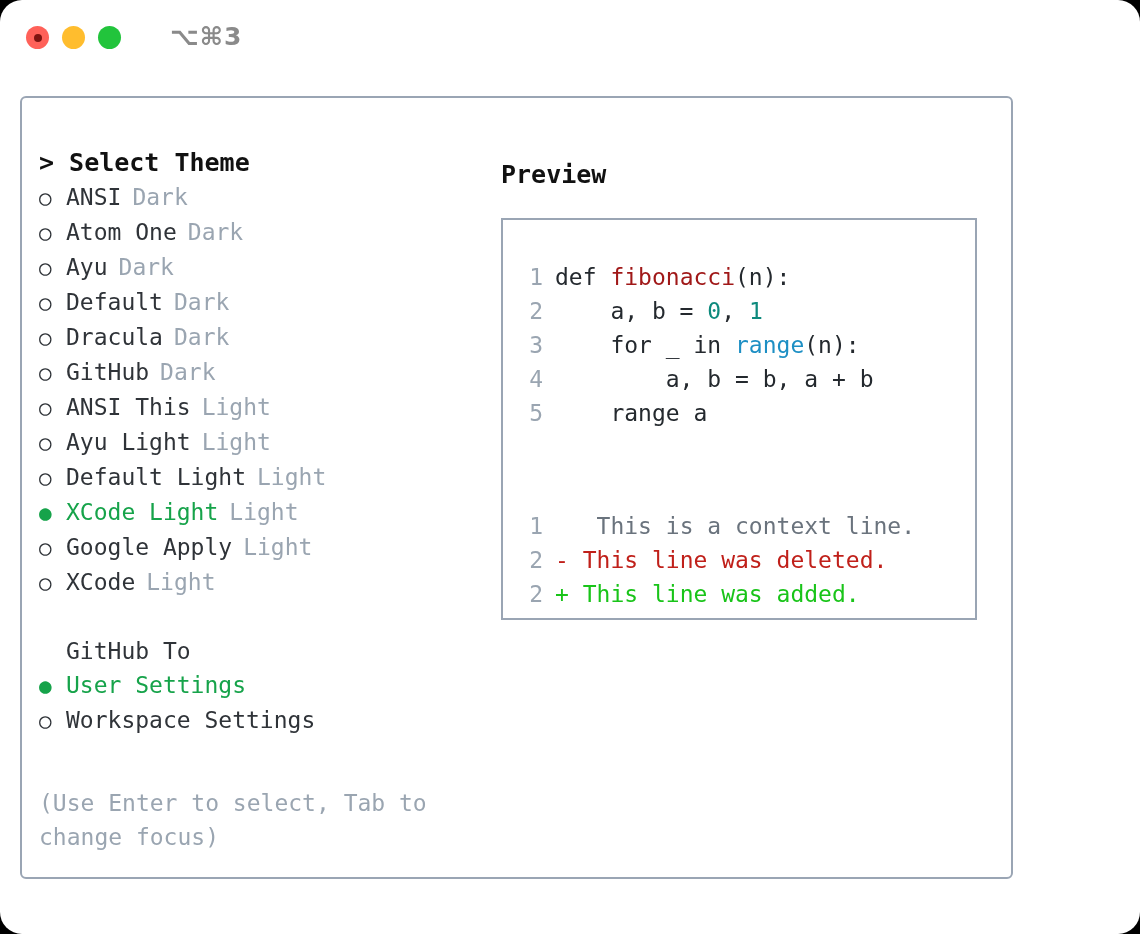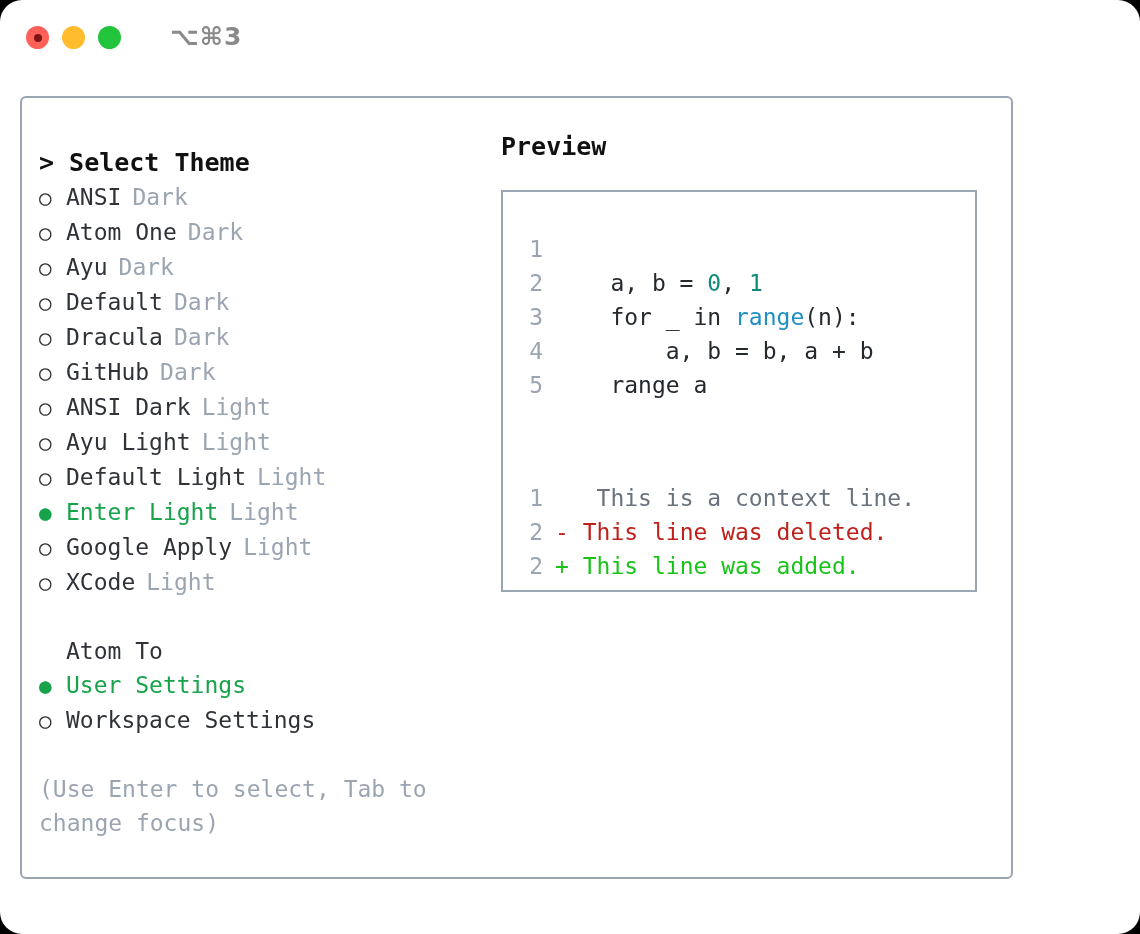--- a/index.html
+++ b/index.html
@@ -135,33 +135,33 @@
     font-size: 23px;
     line-height: 34px;
     color: #2f3338;
     padding-left: 27px;
     white-space: pre;
   }
 
   .spacer-sm { height: 34px; }
 
   .hint {
-    margin-top: 34px;
+    margin-top: 48px;
     font-size: 23px;
     line-height: 34px;
     color: #9aa5b1;
     width: 400px;
     white-space: pre-wrap;
   }
 
   
   .right-col {
     position: absolute;
     left: 479px;
-    top: 32px;
+    top: 60px;
     width: 490px;
   }
 
   .preview-title {
     font-size: 25px;
     font-weight: bold;
     color: #111111;
     line-height: 34px;
   }
 
@@ -230,47 +230,47 @@
 
         <div class="section-head">&gt; Select Theme</div>
 
         <div id="theme-list">
             <div class="opt-row"><span class="opt-marker">○</span><span class="opt-label">ANSI</span><span class="opt-kind">Dark</span></div>
             <div class="opt-row"><span class="opt-marker">○</span><span class="opt-label">Atom One</span><span class="opt-kind">Dark</span></div>
             <div class="opt-row"><span class="opt-marker">○</span><span class="opt-label">Ayu</span><span class="opt-kind">Dark</span></div>
             <div class="opt-row"><span class="opt-marker">○</span><span class="opt-label">Default</span><span class="opt-kind">Dark</span></div>
             <div class="opt-row"><span class="opt-marker">○</span><span class="opt-label">Dracula</span><span class="opt-kind">Dark</span></div>
             <div class="opt-row"><span class="opt-marker">○</span><span class="opt-label">GitHub</span><span class="opt-kind">Dark</span></div>
-            <div class="opt-row"><span class="opt-marker">○</span><span class="opt-label">ANSI Dark</span><span class="opt-kind">Light</span></div>
+            <div class="opt-row"><span class="opt-marker">○</span><span class="opt-label">ANSI This</span><span class="opt-kind">Light</span></div>
             <div class="opt-row"><span class="opt-marker">○</span><span class="opt-label">Ayu Light</span><span class="opt-kind">Light</span></div>
             <div class="opt-row"><span class="opt-marker">○</span><span class="opt-label">Default Light</span><span class="opt-kind">Light</span></div>
-            <div class="opt-row selected"><span class="opt-marker">●</span><span class="opt-label">Enter Light</span><span class="opt-kind">Light</span></div>
+            <div class="opt-row selected"><span class="opt-marker">●</span><span class="opt-label">XCode Light</span><span class="opt-kind">Light</span></div>
             <div class="opt-row"><span class="opt-marker">○</span><span class="opt-label">Google Apply</span><span class="opt-kind">Light</span></div>
             <div class="opt-row"><span class="opt-marker">○</span><span class="opt-label">XCode</span><span class="opt-kind">Light</span></div>
           </div>
 
         <div class="spacer-sm"></div>
 
-        <div class="apply-head">Atom To</div>
+        <div class="apply-head">GitHub To</div>
 
         <div id="apply-list">
             <div class="opt-row selected"><span class="opt-marker">●</span><span class="opt-label">User Settings</span></div>
             <div class="opt-row"><span class="opt-marker">○</span><span class="opt-label">Workspace Settings</span></div>
           </div>
 
         <div class="hint">(Use Enter to select, Tab to change focus)</div>
       </div>
 
       <div class="right-col">
         <div class="preview-title">Preview</div>
 
         <div class="preview-box">
           <div class="code-area">
             <div id="code-block">
-                <div class="code-line"><span class="ln">1</span></div>
+                <div class="code-line"><span class="ln">1</span><span class="code-text"><span class="tok-plain">def </span><span class="tok-fn">fibonacci</span><span class="tok-plain">(n):</span></span></div>
                 <div class="code-line"><span class="ln">2</span><span class="code-text"><span class="tok-plain">    a, b = </span><span class="tok-num">0</span><span class="tok-plain">, </span><span class="tok-num">1</span></span></div>
                 <div class="code-line"><span class="ln">3</span><span class="code-text"><span class="tok-plain">    for _ in </span><span class="tok-blue">range</span><span class="tok-plain">(n):</span></span></div>
                 <div class="code-line"><span class="ln">4</span><span class="code-text"><span class="tok-plain">        a, b = b, a + b</span></span></div>
                 <div class="code-line"><span class="ln">5</span><span class="code-text"><span class="tok-plain">    range a</span></span></div>
               </div>
             <div class="blank-line"></div>
             <div id="diff-block">
                 <div class="code-line"><span class="ln">1</span><span class="diff-ctx"> </span><span class="diff-ctx">  This is a context line.</span></div>
                 <div class="code-line"><span class="ln">2</span><span class="diff-del">-</span><span class="diff-del"> This line was deleted.</span></div>
                 <div class="code-line"><span class="ln">2</span><span class="diff-add">+</span><span class="diff-add"> This line was added.</span></div>

